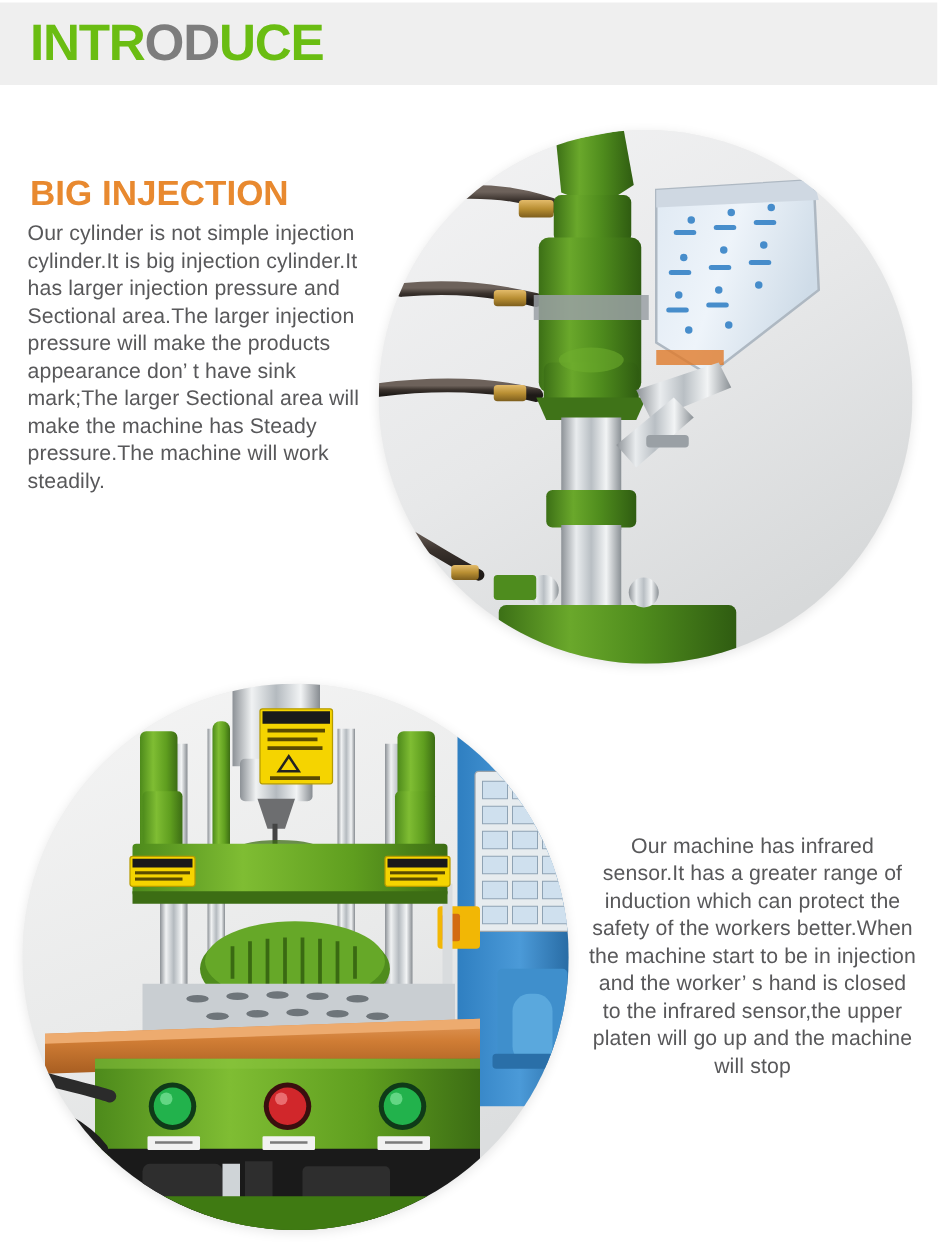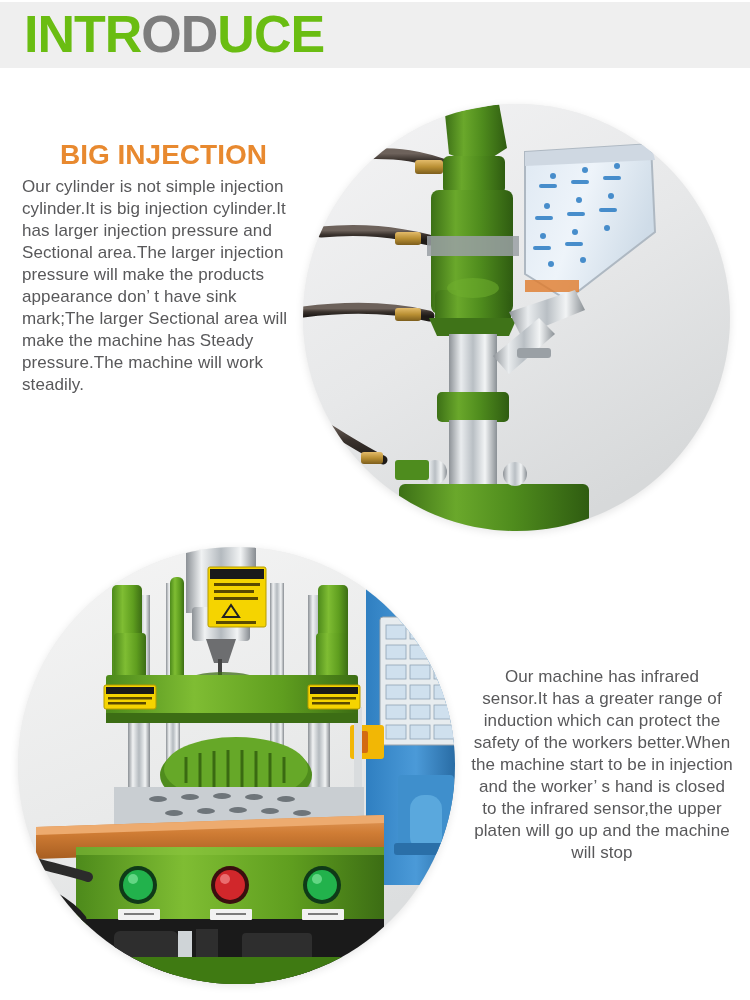--- a/index.html
+++ b/index.html
@@ -22,21 +22,21 @@
   
   .header-band {
     position: absolute;
     left: 0; top: 2px;
     width: 750px; height: 66px;
     background: #efefef;
   }
   .header-title {
     position: absolute;
     left: 24px; top: 5px;
-    font-size: 52px;
+    font-size: 41px;
     font-weight: bold;
     letter-spacing: -1px;
     line-height: 58px;
     white-space: nowrap;
   }
   .ttl-a { color: #6abd12; }
   .ttl-b { color: #7d7d7d; }
   .ttl-c { color: #6abd12; }
 
   
@@ -50,21 +50,21 @@
   }
   .sec-body {
     position: absolute;
     font-size: 17px;
     color: #58585a;
     line-height: 22px;
     letter-spacing: 0.1px;
   }
 
   
-  #big-injection-heading { left: 24px; top: 139px; width: 290px; margin-left: 36px; }
+  #big-injection-heading { left: 24px; top: 139px; width: 290px; }
   #big-injection-body    { left: 22px; top: 176px; width: 285px; }
 
   
   #double-sensor-heading { left: 471px; top: 566px; width: 270px; }
   #double-sensor-body    { left: 471px; top: 666px; width: 262px; text-align: center; }
 
   
   .photo-circle {
     position: absolute;
     border-radius: 50%;

